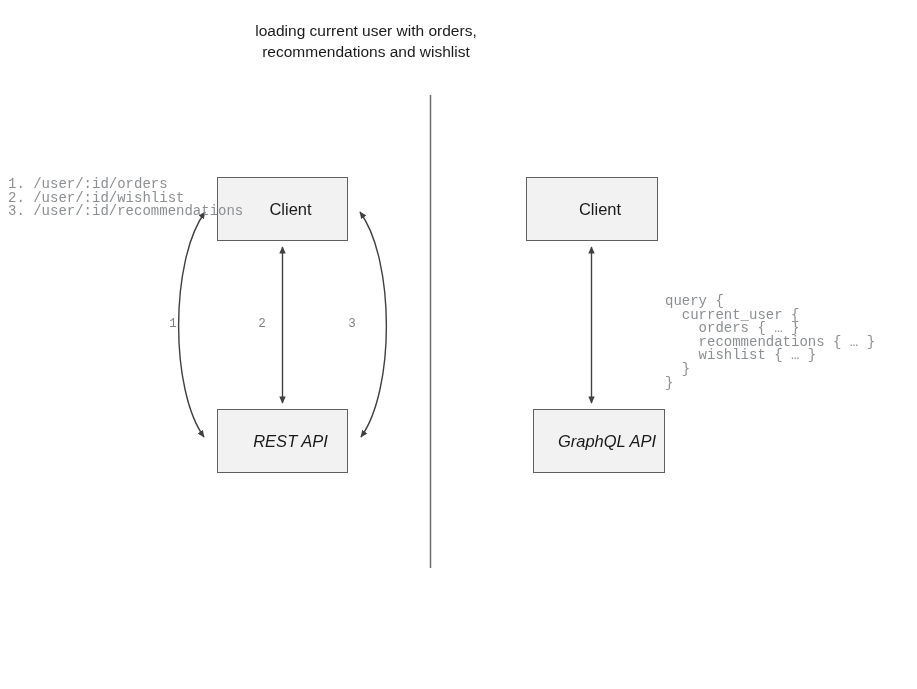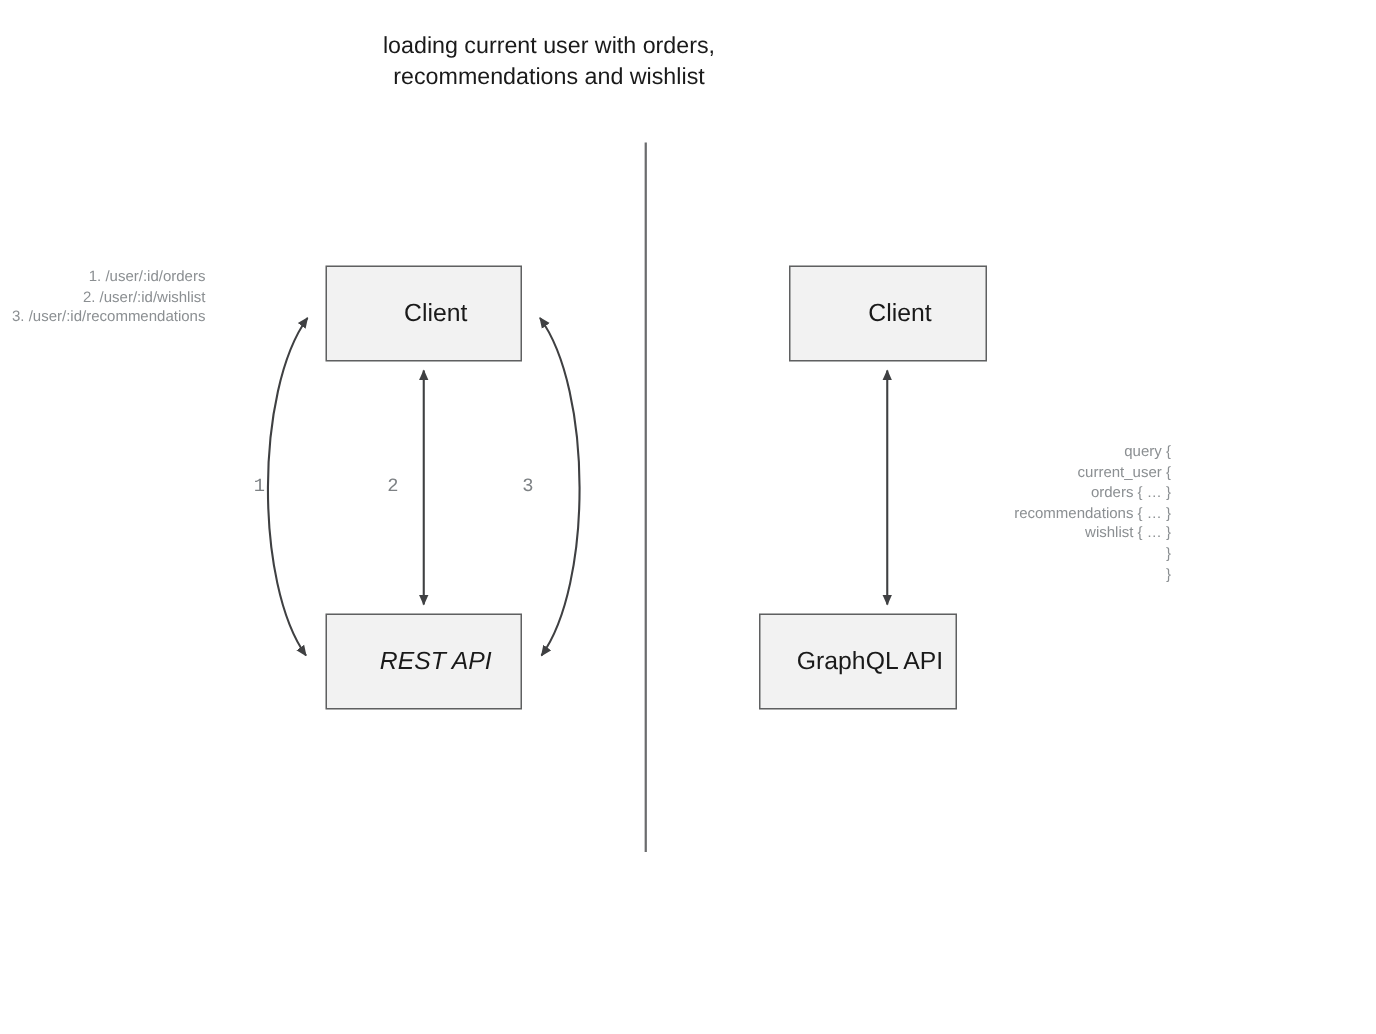--- a/index.html
+++ b/index.html
@@ -45,30 +45,29 @@
     align-items: center;
     justify-content: center;
     font-size: 16.5px;
     color: #1a1a1a;
     padding-left: 16px;
   }
 
   #box-rest-client   { left: 217px; top: 177px; width: 131px; height: 64px; }
   #box-rest-api      { left: 217px; top: 409px; width: 131px; height: 64px; font-style: italic; }
   #box-gql-client    { left: 526px; top: 177px; width: 132px; height: 64px; }
-  #box-gql-api       { left: 506px; top: 409px; width: 132px; height: 64px; }
+  #box-gql-api       { left: 533px; top: 409px; width: 132px; height: 64px; font-style: italic; }
 
   .mono-block {
     position: absolute;
-    font-family: Liberation Sans, sans-serif;
-    font-size: 10px;
+    font-family: Liberation Mono, monospace;
+    font-size: 14px;
     line-height: 13.6px;
     color: #8b8f92;
     white-space: pre;
-    text-align: right;
   }
 
   #rest-endpoints { left: 8px; top: 178px; }
   #gql-query      { left: 665px; top: 295px; }
 
   .edge-number {
     position: absolute;
     font-family: "Liberation Mono", "DejaVu Sans Mono", monospace;
     font-size: 12.5px;
     color: #7d8184;

